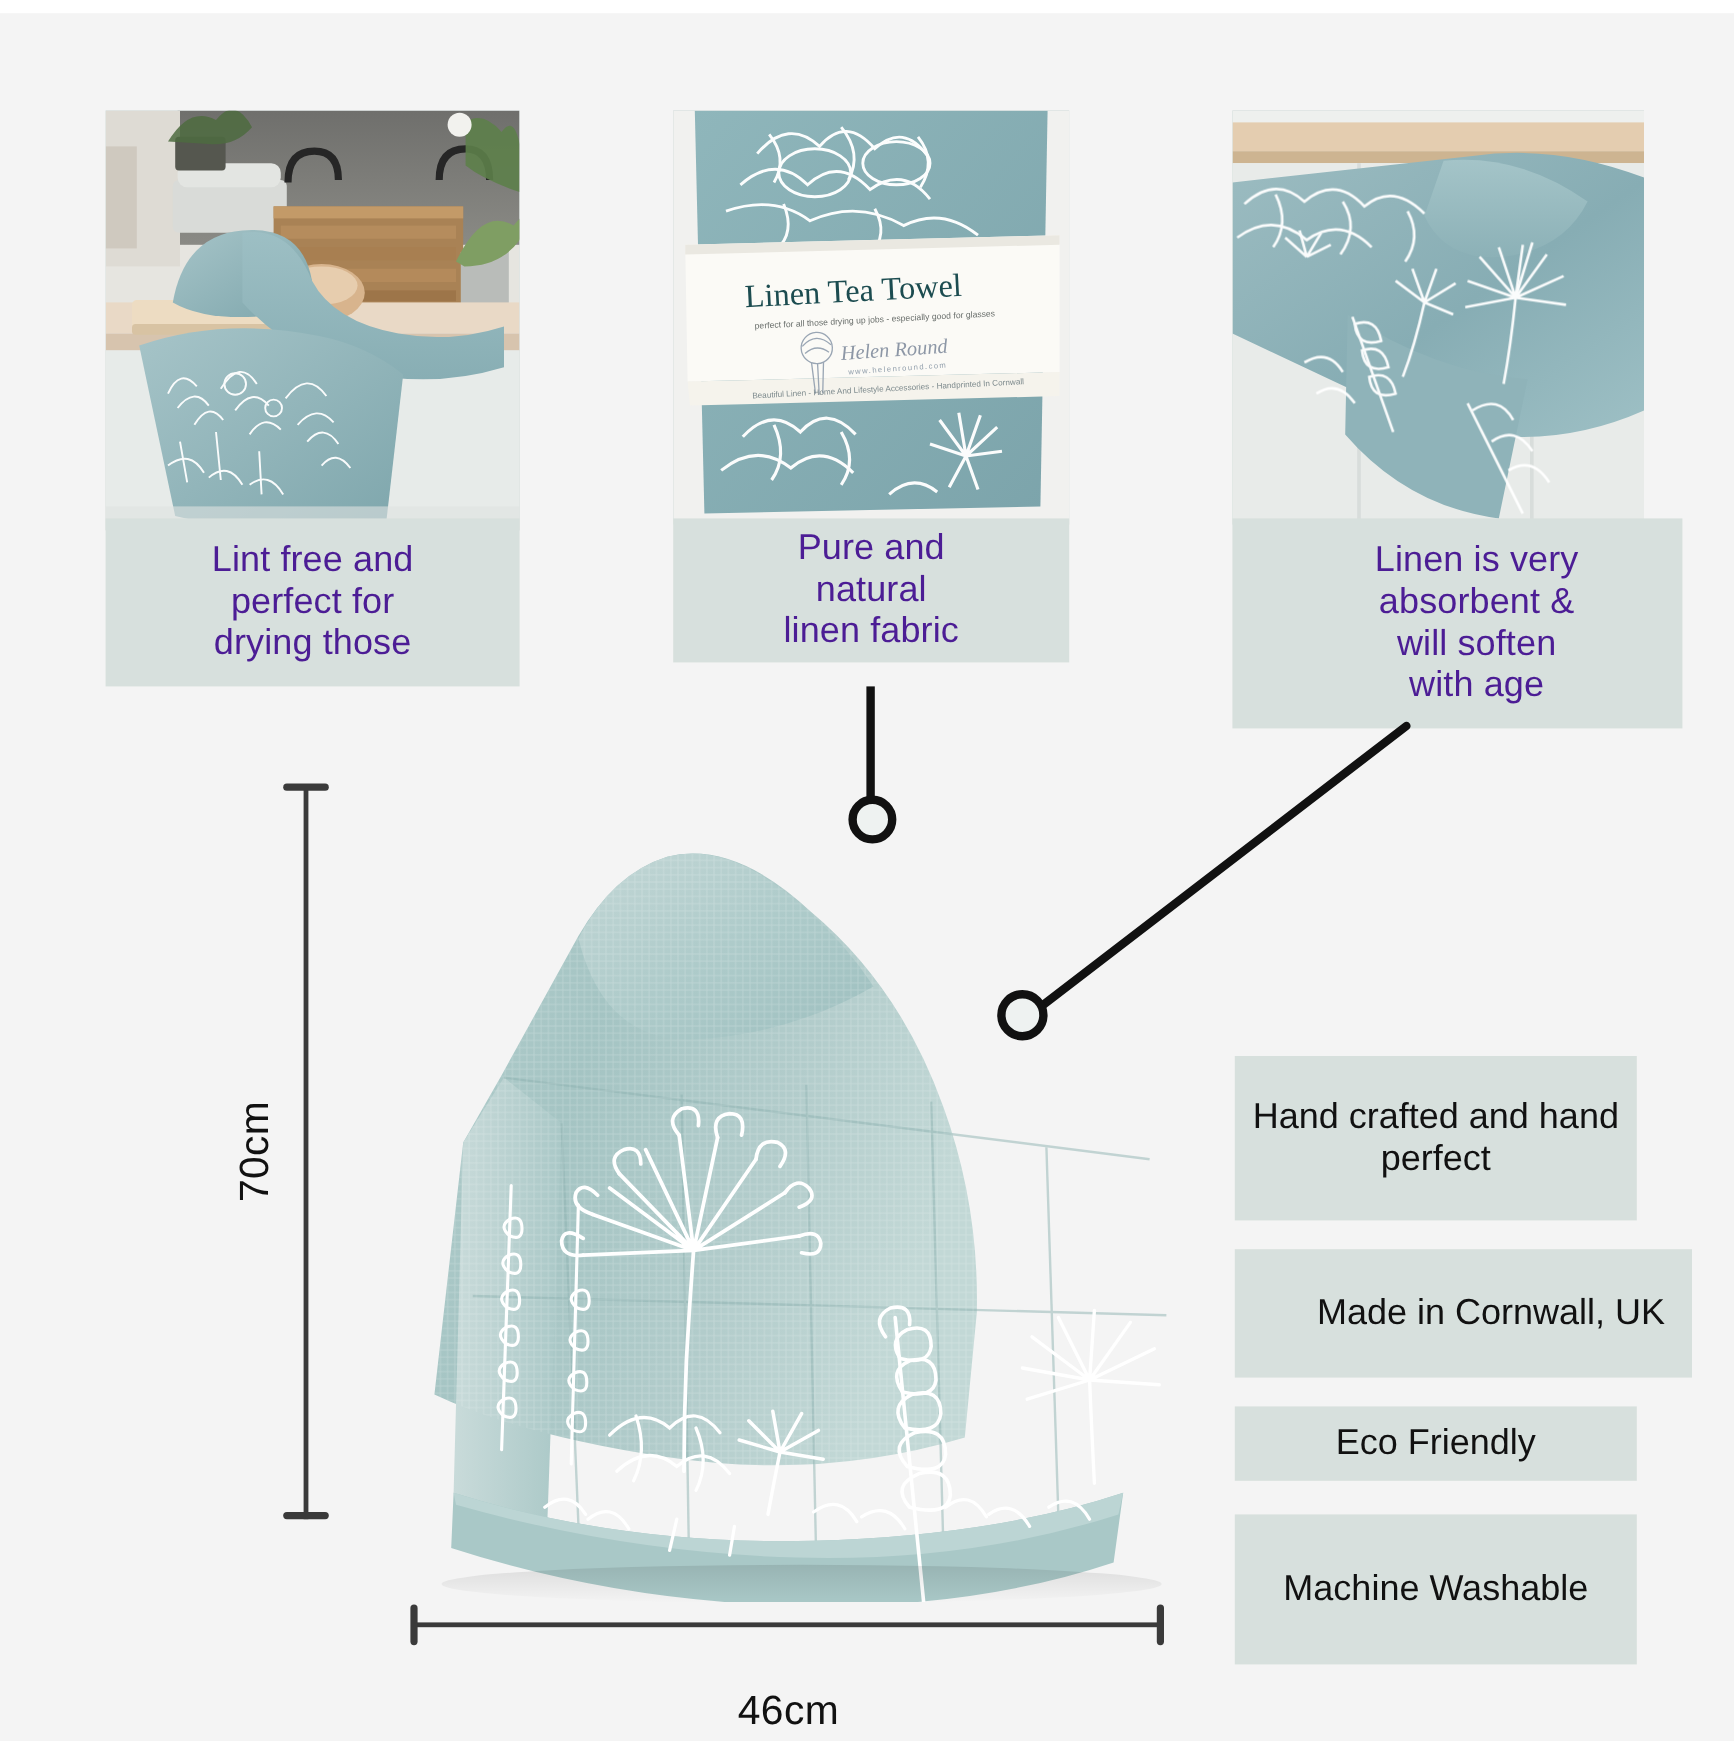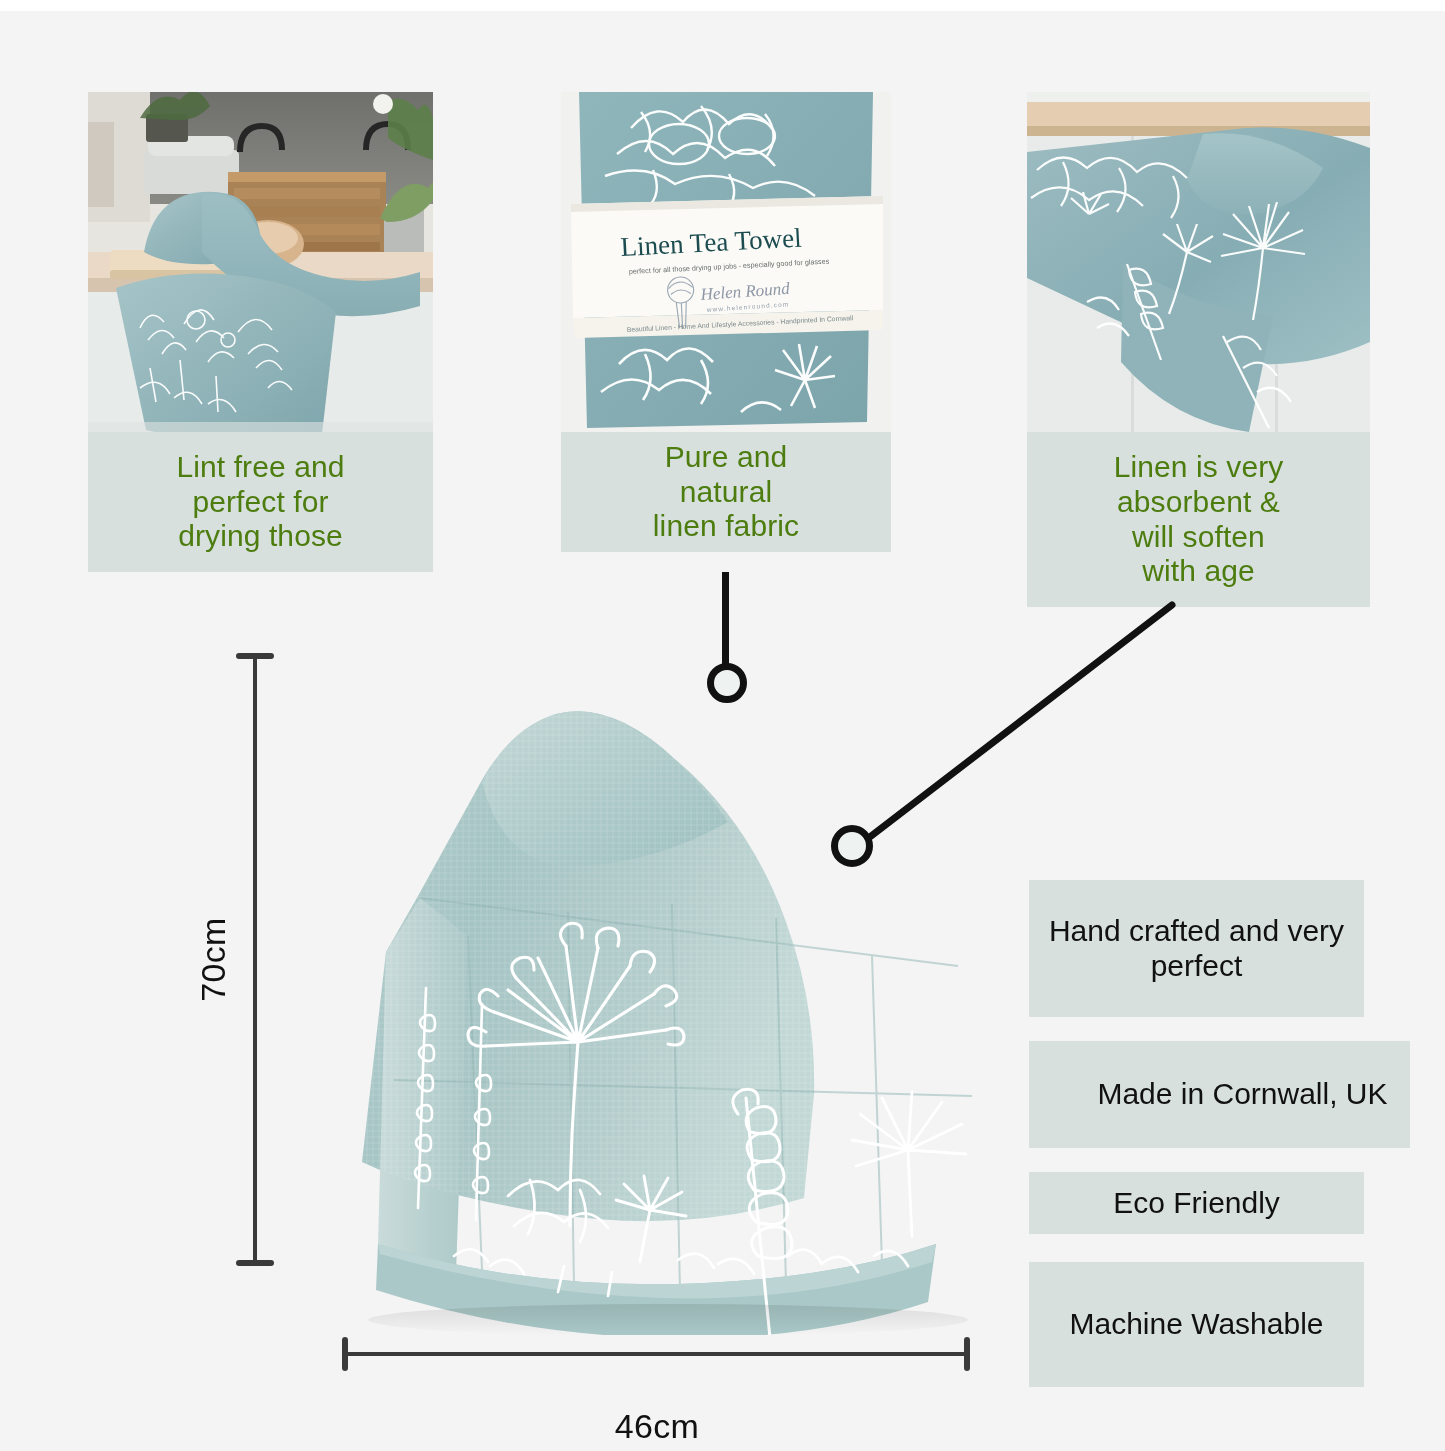--- a/index.html
+++ b/index.html
@@ -11,21 +11,21 @@
   }
   .canvas{position:absolute;left:0;top:0;width:1445px;height:1451px;background:#f4f4f4;}
   .topstrip{position:absolute;left:0;top:0;width:1445px;height:11px;background:#ffffff;}
 
   
   .photo{position:absolute;overflow:hidden;background:#cfd9d8;}
   .photo .scene{position:absolute;left:0;top:0;width:100%;height:100%;}
 
   
   .cap{
-    position:absolute;background:#d7e0dd;color:#4d7c0f;
+    position:absolute;background:#d7e0dd;color:#4c1d95;
     display:flex;align-items:center;justify-content:center;text-align:center;
     font-size:30px;line-height:1.16;letter-spacing:.1px;font-weight:400;
   }
   .cap span{display:block;padding:0 10px;}
 
   
   .feat{
     position:absolute;background:#d7e0dd;color:#111;
     display:flex;align-items:center;justify-content:center;text-align:center;
     font-size:30px;line-height:1.16;font-weight:400;
@@ -250,21 +250,21 @@
   </div>
 
   <div class="cap" style="left:561px;top:432px;width:330px;height:120px;">
     <span>
       <span>Pure and</span>
       <span>natural</span>
       <span>linen fabric</span>
     </span>
   </div>
 
-  <div class="cap" style="left:1027px;top:432px;width:343px;height:175px;">
+  <div class="cap" style="left:1027px;top:432px;width:343px;height:175px;padding-left:32px;">
     <span>
       <span>Linen is very</span>
       <span>absorbent &amp;</span>
       <span>will soften</span>
       <span>with age</span>
     </span>
   </div>
 
   <div class="leader" style="left:722px;top:572px;width:7px;height:100px;"></div>
   <div class="ring" style="left:707px;top:663px;width:40px;height:40px;"></div>
@@ -396,21 +396,21 @@
   <div class="dimlabel vlabel" style="left:153px;top:940px;width:120px;text-align:center;">70cm</div>
 
   <div class="dimline" style="left:345px;top:1352px;width:625px;height:4px;"></div>
   <div class="dimcap" style="left:342px;top:1337px;width:6px;height:34px;"></div>
   <div class="dimcap" style="left:964px;top:1337px;width:6px;height:34px;"></div>
   <div class="dimlabel" style="left:557px;top:1383px;width:200px;text-align:center;margin-top:24px;">46cm</div>
 
   <div class="feat" style="left:1029px;top:880px;width:335px;height:137px;">
     <span>
       <span>Hand crafted</span>
-      <span>and very</span>
+      <span>and hand</span>
       <span>perfect</span>
     </span>
   </div>
 
   <div class="feat" style="left:1029px;top:1041px;width:335px;height:107px;padding-left:46px;">
     <span>
       <span>Made in</span>
       <span>Cornwall, UK</span>
     </span>
   </div>

